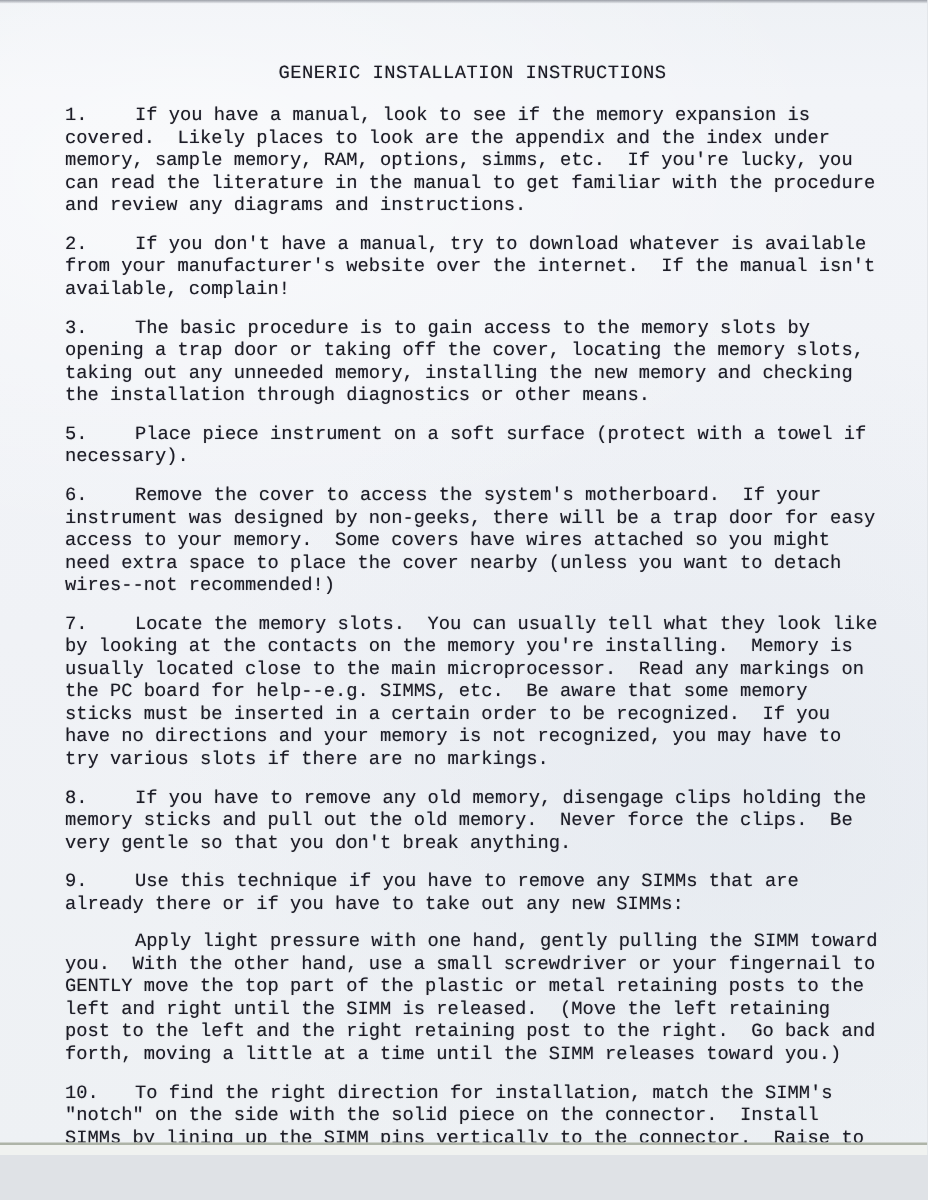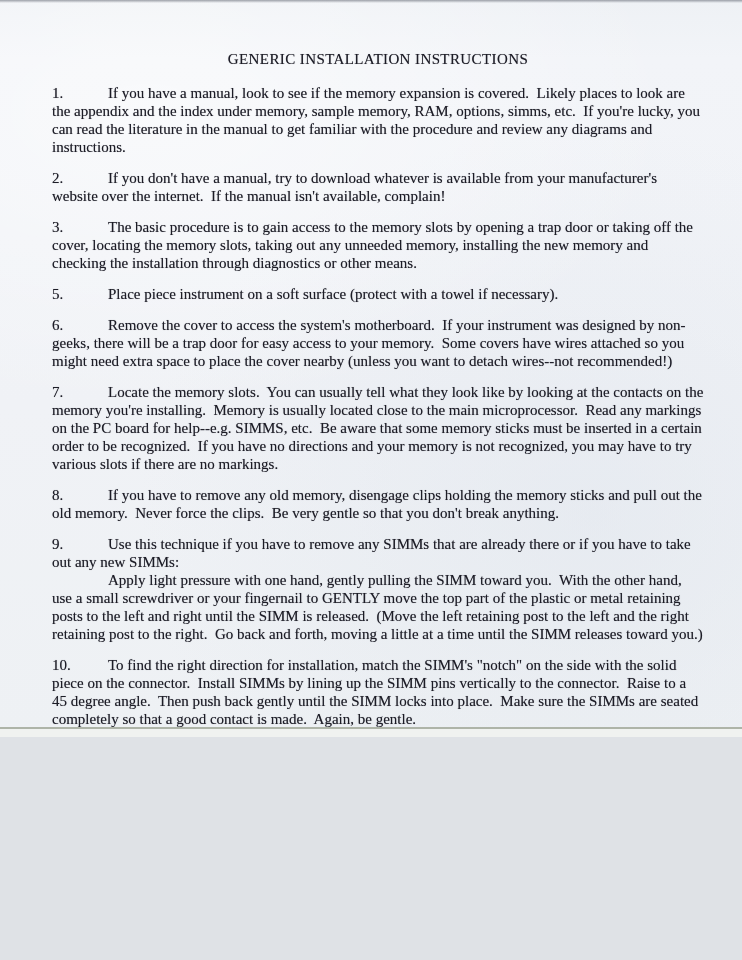--- a/index.html
+++ b/index.html
@@ -3,28 +3,28 @@
 <meta charset="utf-8">
 <style>
   html, body {
     margin: 0;
     padding: 0;
     background: #dfe2e6;
   }
   .page {
     position: relative;
     width: 742px;
-    height: 737px;
+    height: 924px;
     margin: 0 auto;
     overflow: hidden;
     background:
       radial-gradient(ellipse 900px 500px at 20% 15%, rgba(255,255,255,0.55), rgba(255,255,255,0) 60%),
       radial-gradient(ellipse 700px 600px at 80% 70%, rgba(222,228,236,0.5), rgba(222,228,236,0) 65%),
       linear-gradient(180deg, #eef1f5 0%, #f2f4f8 8%, #f0f2f6 55%, #eef1f4 100%);
-    font-family: Liberation Serif, serif;
+    font-family: Liberation Mono, monospace;
     color: #1c1c26;
   }
   .page::before {
     content: "";
     position: absolute;
     top: 0; left: 0; right: 0;
     height: 3px;
     background: linear-gradient(180deg, rgba(85,90,102,0.55), rgba(85,90,102,0));
     pointer-events: none;
   }
@@ -57,21 +57,21 @@
   }
   p.item {
     margin: 0 0 13px 0;
     white-space: pre-wrap;
   }
   .num {
     display: inline-block;
     width: 56px;
     text-indent: 0;
   }
-  p.item-head { margin-bottom: 0; }
+  p.item-head { margin-bottom: 12px; }
   p.cont {
     margin: 0 0 13px 0;
     text-indent: 56px;
     white-space: pre-wrap;
   }
   .contact-line {
     font-weight: bold;
     margin: 21px 0 0 0;
     white-space: pre-wrap;
   }

